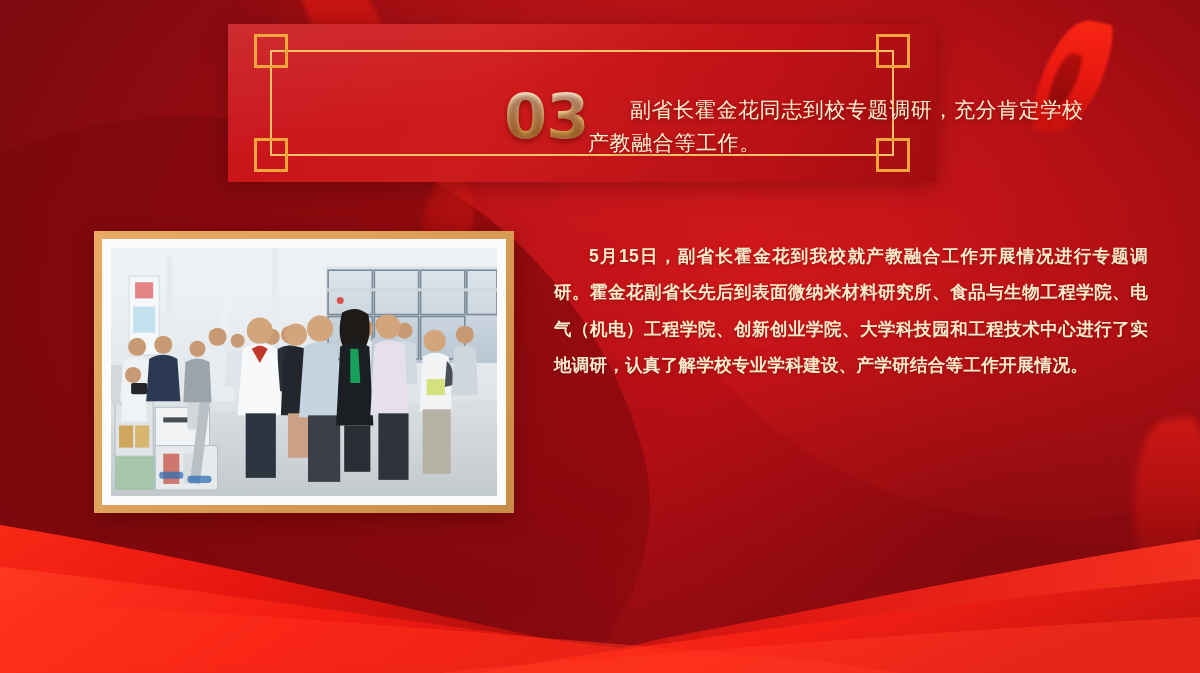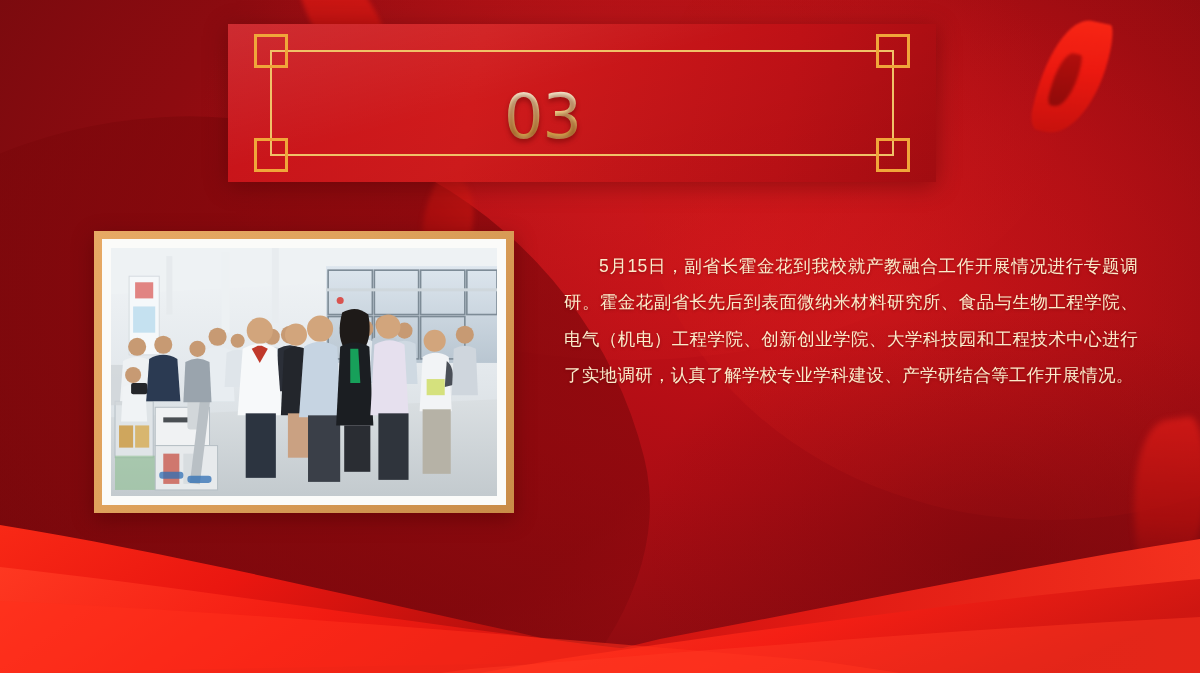--- a/index.html
+++ b/index.html
@@ -130,21 +130,21 @@
   }
   .cb-tl { left: 26px;  top: 10px; }
   .cb-bl { left: 26px;  top: 114px; }
   .cb-tr { left: 648px; top: 10px; }
   .cb-br { left: 648px; top: 114px; }
 
   .num-03 {
     position: absolute;
     left: 276px; top: 62px;
     font-size: 62px;
-    font-weight: normal;
+    font-weight: bold;
     letter-spacing: -1px;
     line-height: 1;
     background: linear-gradient(180deg, #fff6de 0%, #f6dca0 28%, #e8bf6c 55%, #cf9c41 78%, #e9c versus 100%);
     background: linear-gradient(180deg, #fffaf0 0%, #f7e0a8 26%, #ecc877 52%, #d6a54a 76%, #f0d79a 100%);
     -webkit-background-clip: text;
     background-clip: text;
     color: transparent;
     text-shadow: 0 3px 5px rgba(80,0,0,0.45);
     font-family: "DejaVu Sans", sans-serif;
   }
@@ -187,21 +187,21 @@
   .body-text {
     position: absolute;
     left: 548px; top: 232px;
     width: 606px;
     color: #fbeccb;
     font-size: 17.5px;
     line-height: 2.08;
     letter-spacing: 0.3px;
     text-shadow: 0 1px 3px rgba(70,0,0,0.40);
   }
-  .body-text p { margin: 16px; text-indent: 2em; text-align: justify; }
+  .body-text p { margin: 6px; text-indent: 2em; text-align: justify; font-weight: bold; }
 </style>
 </head>
 <body>
 
 <div id="slide">
 
   <div class="bg-swoosh sw-light-top"></div>
   <div class="bg-swoosh sw-dark-1"></div>
   <div class="bg-swoosh sw-dark-2"></div>
   <div class="bg-swoosh sw-dark-3"></div>
@@ -244,20 +244,21 @@
 
   <div class="banner">
     <div class="banner-sheen"></div>
     <div class="frame-line"></div>
     <div class="corner-box cb-tl"></div>
     <div class="corner-box cb-bl"></div>
     <div class="corner-box cb-tr"></div>
     <div class="corner-box cb-br"></div>
 
     <div class="num-03">03</div>
+    <div class="banner-title">副省长霍金花同志到校专题调研，充分肯定学校产教融合等工作。</div>
   </div>
 
   <div class="photo-frame">
     <div class="photo-mat">
       <div class="photo-img">
         <svg viewBox="0 0 384 246" preserveAspectRatio="none" style="width:100%;height:100%;display:block">
           <defs>
             <linearGradient id="gHall" x1="0" y1="0" x2="0" y2="1">
               <stop offset="0%" stop-color="#f2f5f7"></stop>
               <stop offset="50%" stop-color="#e3e8ec"></stop>

